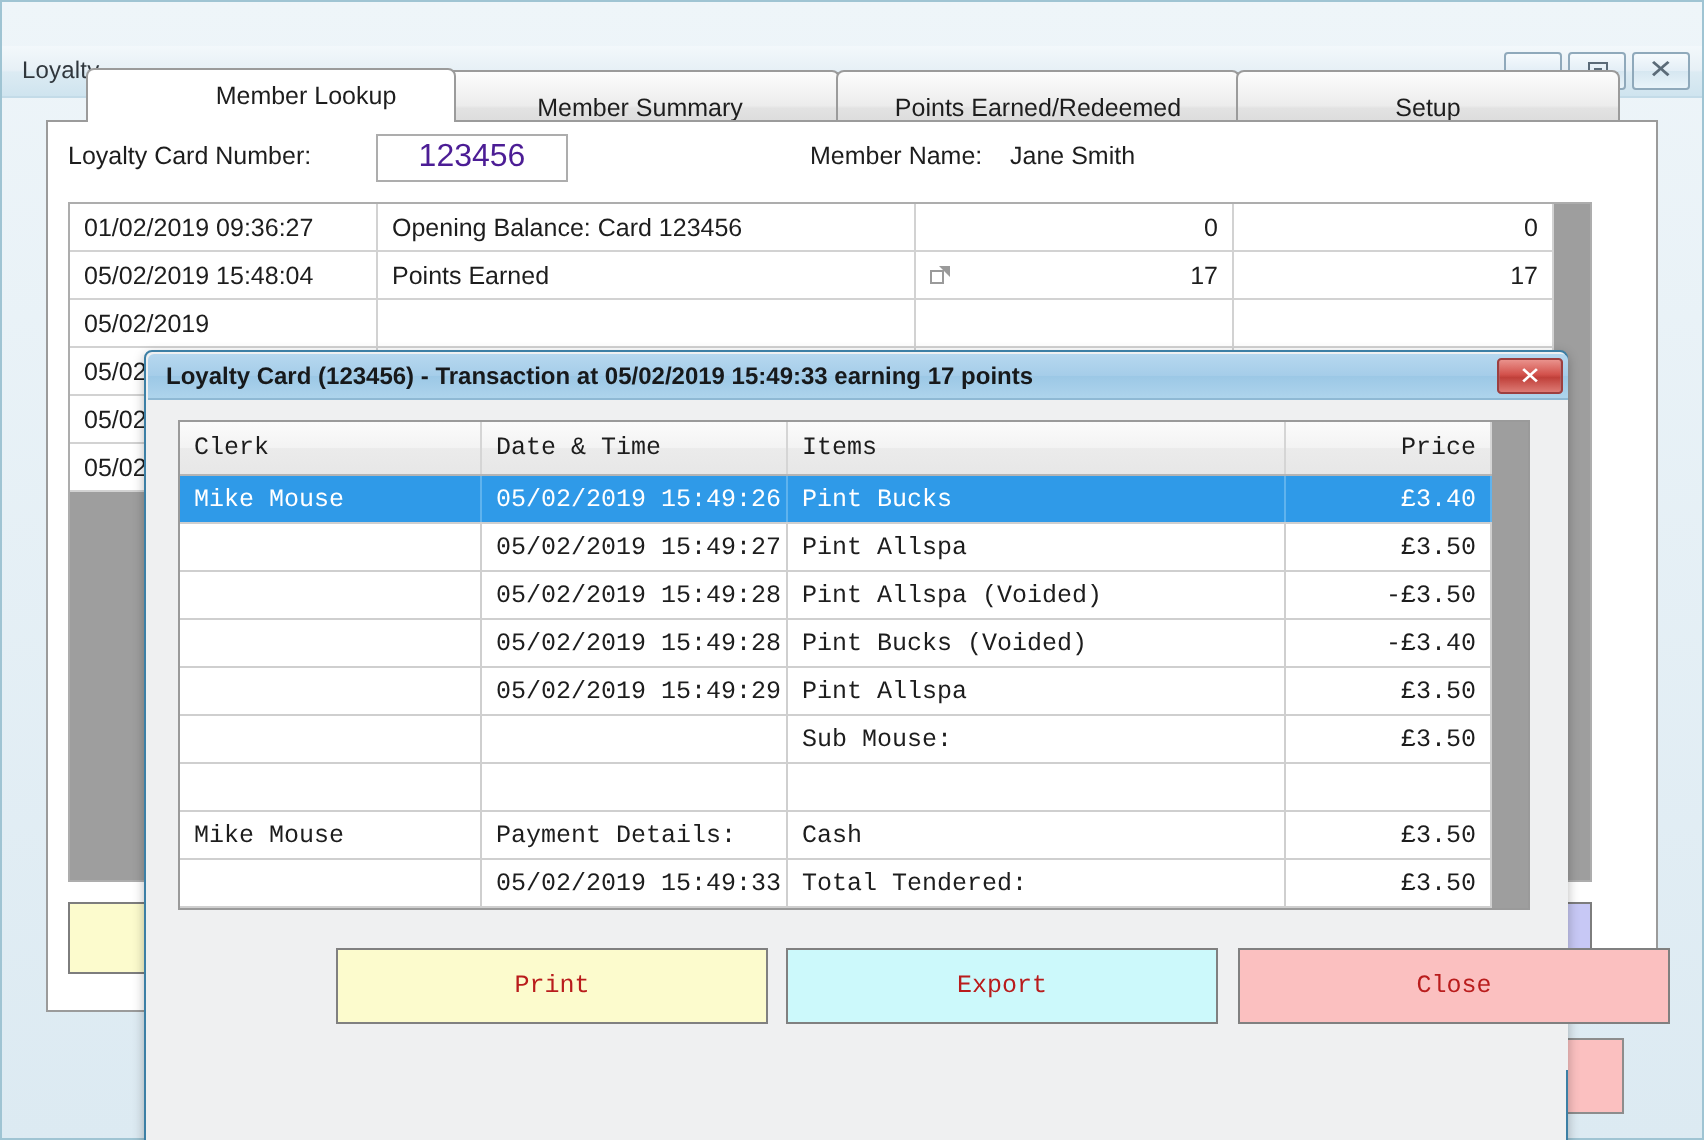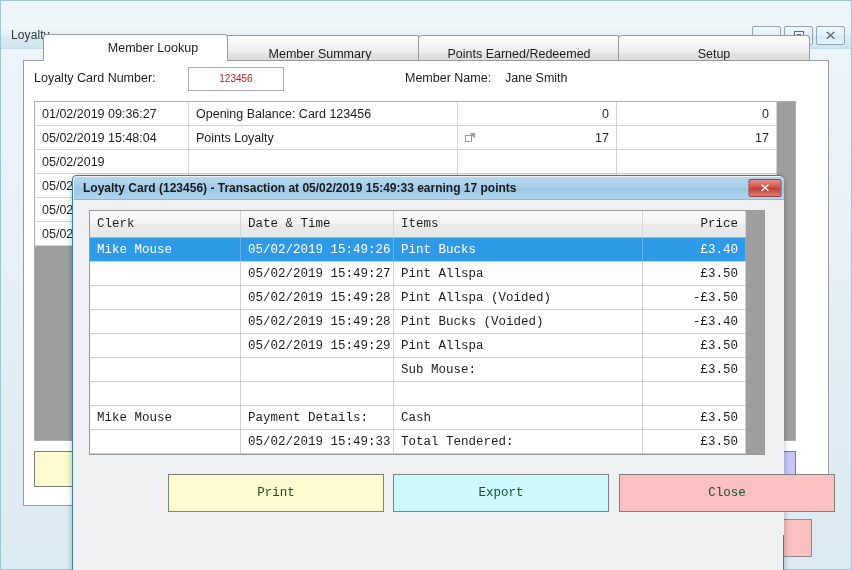--- a/index.html
+++ b/index.html
@@ -123,22 +123,22 @@
     font-size: 12.5px;
     color: #1d1d1d;
   }
   .card-input {
     position: absolute;
     left: 187px; top: 66px;
     width: 96px; height: 24px;
     box-sizing: border-box;
     border: 1px solid #adadad;
     background: #ffffff;
-    font-size: 10px;
-    color: #b91c1c;
+    font-size: 16px;
+    color: #4c1d95;
     text-align: center;
     line-height: 22px;
   }
   .search-btn {
     position: absolute;
     left: 291px; top: 66px;
     width: 86px; height: 24px;
     box-sizing: border-box;
     border: 1px solid #7b7bb5;
     background: #c7c8f5;
@@ -339,21 +339,21 @@
   }
 
   .dlg-btn {
     position: absolute;
     top: 274px;
     height: 38px;
     box-sizing: border-box;
     border: 1px solid #808080;
     display: flex; align-items: center; justify-content: center;
     font-size: 12.5px;
-    color: #14532d;
+    color: #b91c1c;
   }
   .db-print  { left: 94px;  width: 216px; background: #fcfbcd; }
   .db-export { left: 319px; width: 216px; background: #ccf9fb; }
   .db-close  { left: 545px; width: 216px; background: #fbc0c0; }
 </style>
 </head>
 <body>
 
 <div id="root">
 
@@ -402,21 +402,21 @@
 
       <div class="grid-row">
         <div class="cell c-dt">01/02/2019 09:36:27</div>
         <div class="cell c-desc">Opening Balance: Card 123456</div>
         <div class="cell c-pts">0</div>
         <div class="cell c-bal">0</div>
       </div>
 
       <div class="grid-row">
         <div class="cell c-dt">05/02/2019 15:48:04</div>
-        <div class="cell c-desc">Points Loyalty</div>
+        <div class="cell c-desc">Points Earned</div>
         <div class="cell c-pts">
           <span class="popout-icon"></span>
           <span>17</span>
         </div>
         <div class="cell c-bal">17</div>
       </div>
 
       <div class="grid-row">
         <div class="cell c-dt">05/02/2019</div>
         <div class="cell c-desc"></div>

